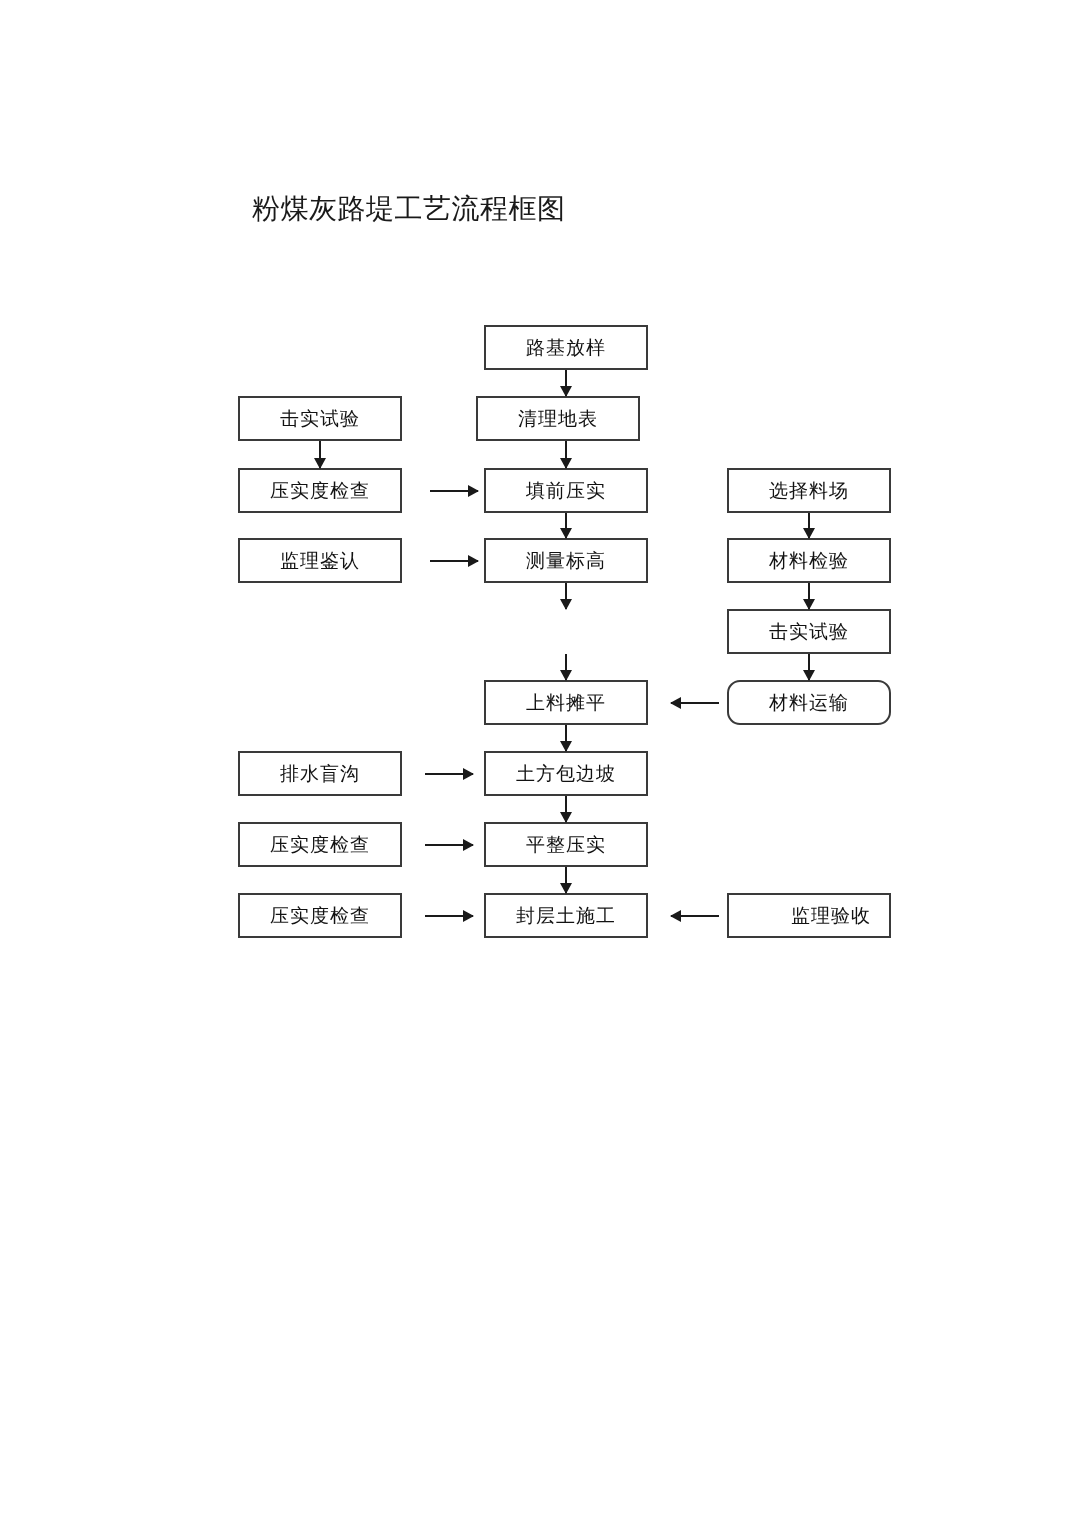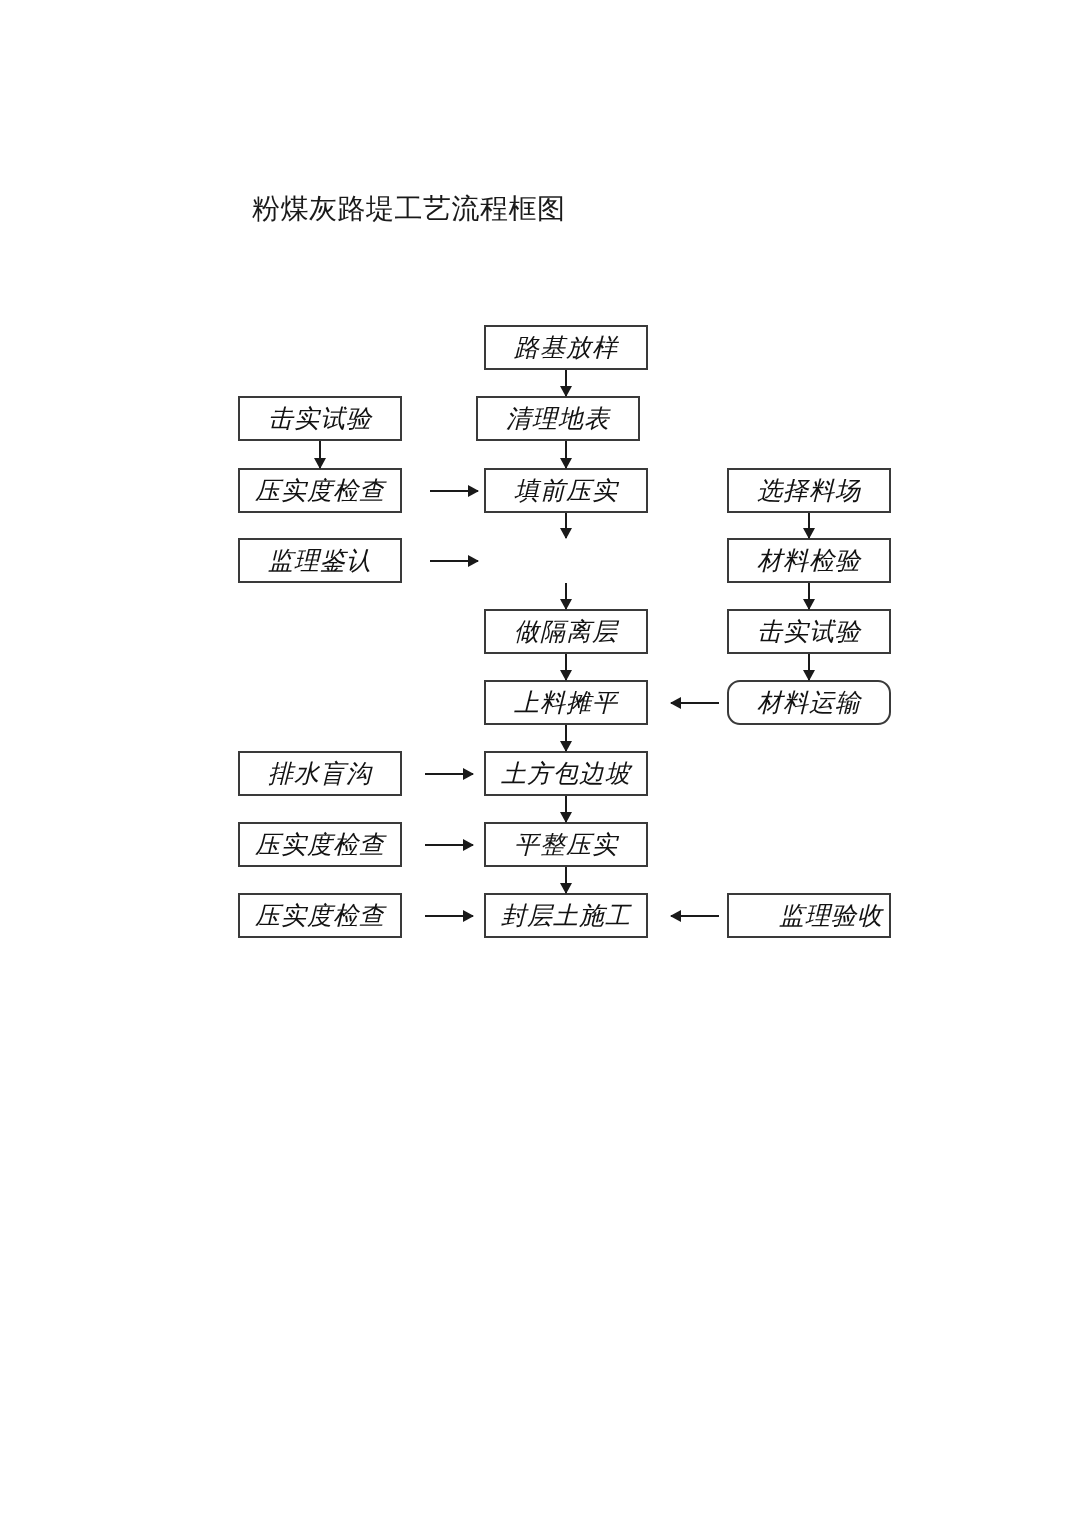--- a/index.html
+++ b/index.html
@@ -37,26 +37,25 @@
   }
 
   .node {
     position: absolute;
     box-sizing: border-box;
     border: 2px solid #3a3a3a;
     background: #ffffff;
     display: flex;
     align-items: center;
     justify-content: center;
-    font-size: 25px;
+    font-size: 19px;
     color: #121212;
     font-family: "DejaVu Serif", "Liberation Serif", serif;
     letter-spacing: 1px;
     white-space: nowrap;
-    font-style: italic;
   }
 
   
   .v-arrow {
     position: absolute;
     width: 2px;
     background: #1a1a1a;
   }
   .v-arrow::after {
     content: "";
@@ -112,22 +111,22 @@
 <div id="page">
 
   <div class="title">粉煤灰路堤工艺流程框图</div>
 
   <div class="node" style="left:484px; top:325px; width:164px; height:45px;">路基放样</div>
 
   <div class="node" style="left:476px; top:396px; width:164px; height:45px;">清理地表</div>
 
   <div class="node" style="left:484px; top:468px; width:164px; height:45px;">填前压实</div>
 
+  <div class="node" style="left:484px; top:538px; width:164px; height:45px;">测量标高</div>
 
-  <div class="node" style="left:484px; top:609px; width:164px; height:45px;">做隔离层</div>
 
   <div class="node" style="left:484px; top:680px; width:164px; height:45px;">上料摊平</div>
 
   <div class="node" style="left:484px; top:751px; width:164px; height:45px;">土方包边坡</div>
 
   <div class="node" style="left:484px; top:822px; width:164px; height:45px;">平整压实</div>
 
   <div class="node" style="left:484px; top:893px; width:164px; height:45px;">封层土施工</div>
 
   <div class="node" style="left:238px; top:396px; width:164px; height:45px;">击实试验</div>

